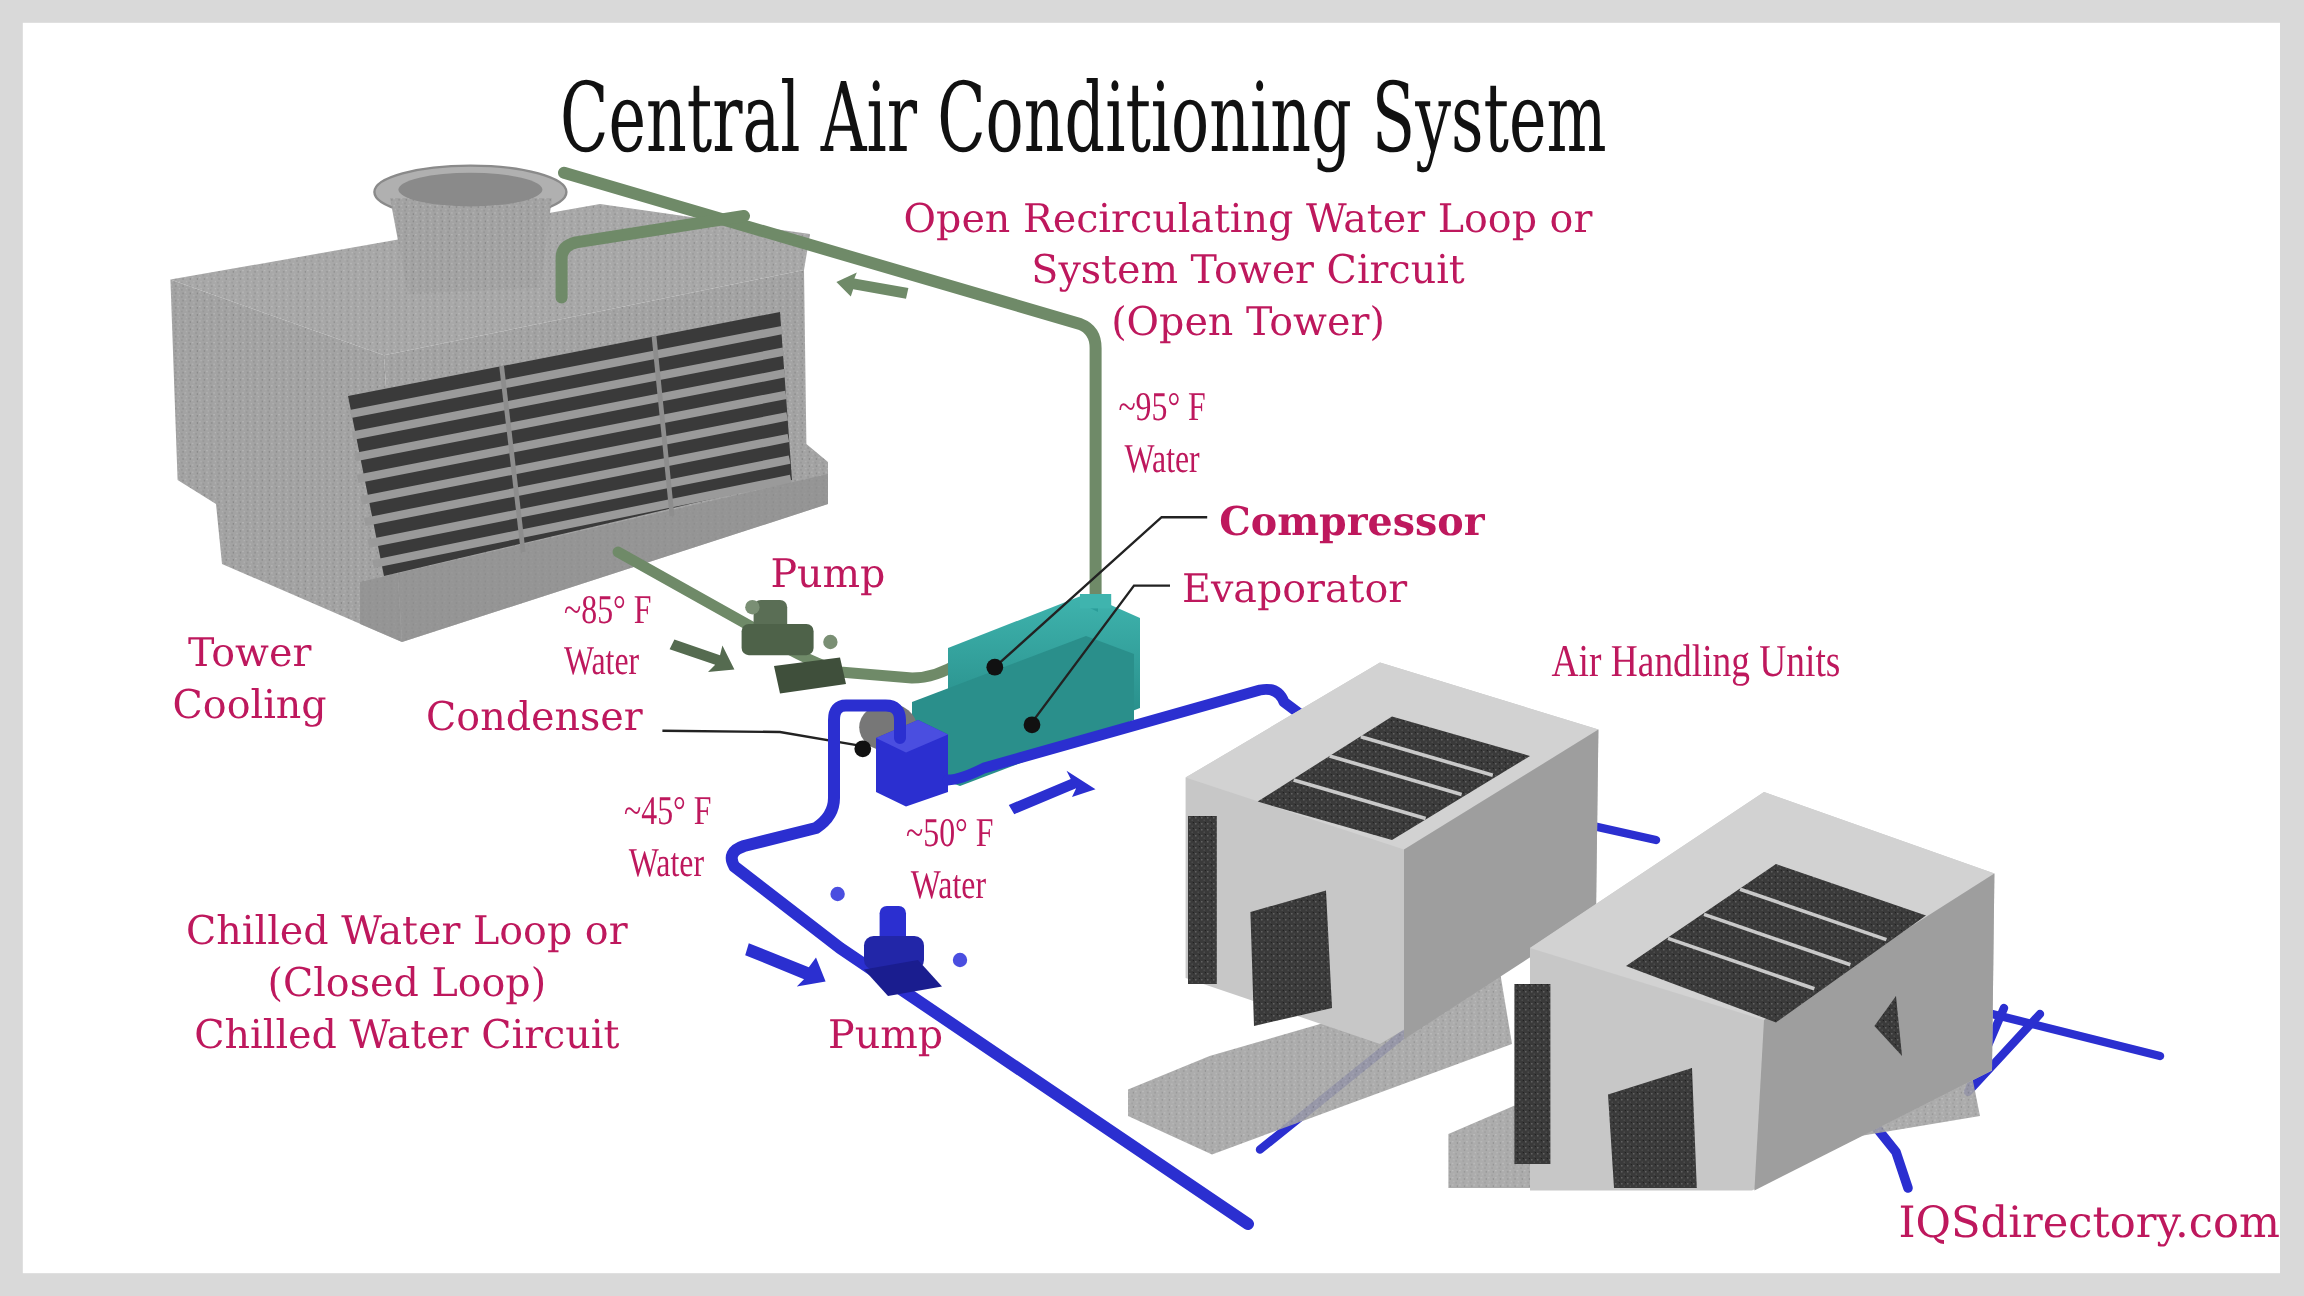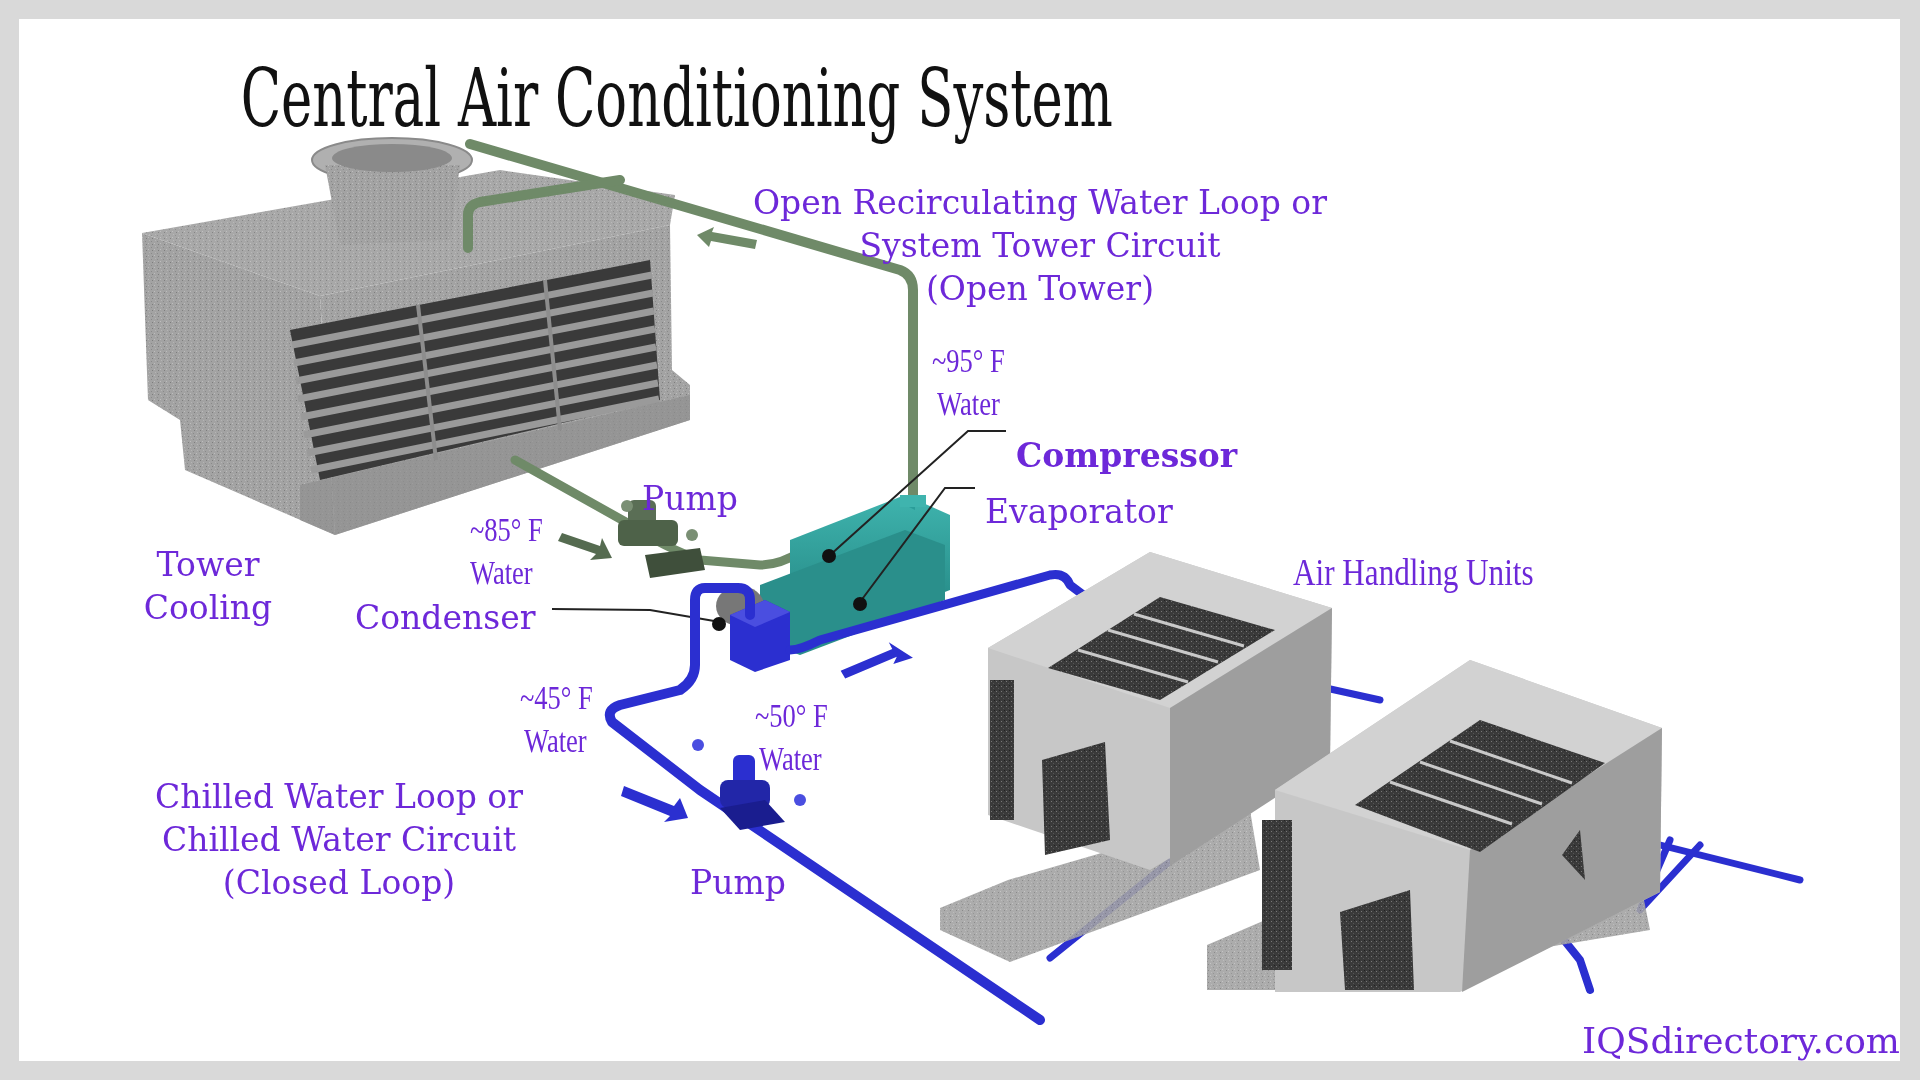--- a/index.html
+++ b/index.html
@@ -1,22 +1,22 @@
 <!DOCTYPE html>
 <html><head>
 <meta charset="utf-8">
 <style>
   html,body{margin:0;padding:0;}
   body{width:1920px;height:1080px;background:#d9d9d9;position:relative;overflow:hidden;font-family:"DejaVu Serif",serif;color:#111;}
   #panel{position:absolute;left:19px;top:19px;width:1881px;height:1042px;background:#ffffff;}
   #art{position:absolute;left:0;top:0;width:1920px;height:1080px;}
-  .lbl{position:absolute;white-space:nowrap;line-height:1;color:#6d28d9;margin-top:21px;}
+  .lbl{position:absolute;white-space:nowrap;line-height:1;color:#be185d;}
   .serif{font-family:"DejaVu Serif",serif;}
   .center{text-align:center;}
-  .title{position:absolute;left:16px;width:1806px;top:52px;}
+  .title{position:absolute;left:0;width:1806px;top:52px;text-align:center;}
   .title span{display:inline-block;font-family:"DejaVu Serif",serif;font-size:80px;transform:scaleX(0.66);transform-origin:center top;letter-spacing:0px;}
   .s36{font-size:33px;}
   .tempc{font-family:"Liberation Serif",serif;font-size:34px;display:block;transform:scaleX(0.78);transform-origin:left top;}
 </style>
 </head>
 <body>
 
 <div id="panel"></div>
 
 <svg id="art" viewBox="0 0 1920 1080" xmlns="http://www.w3.org/2000/svg">
@@ -208,19 +208,19 @@
   <span class="tempc">~50° F</span>
   <span class="tempc" style="margin-left:4px;">Water</span>
 </div>
 
 <div class="lbl" style="left:1293px;top:532px;">
   <span class="tempc" style="font-size:38px;transform:scaleX(0.82);">Air Handling Units</span>
 </div>
 
 <div class="lbl center serif s36" style="left:139px;top:754px;width:400px;line-height:43px;">
   <div>Chilled Water Loop or</div>
+  <div>(Closed Loop)</div>
   <div>Chilled Water Circuit</div>
-  <div>(Closed Loop)</div>
 </div>
 
 <div class="lbl serif s36" style="left:690px;top:845px;">Pump</div>
 
 <div class="lbl serif" style="right:20px;top:1002px;font-size:36px;">IQSdirectory.com</div>
 
 </body></html>

